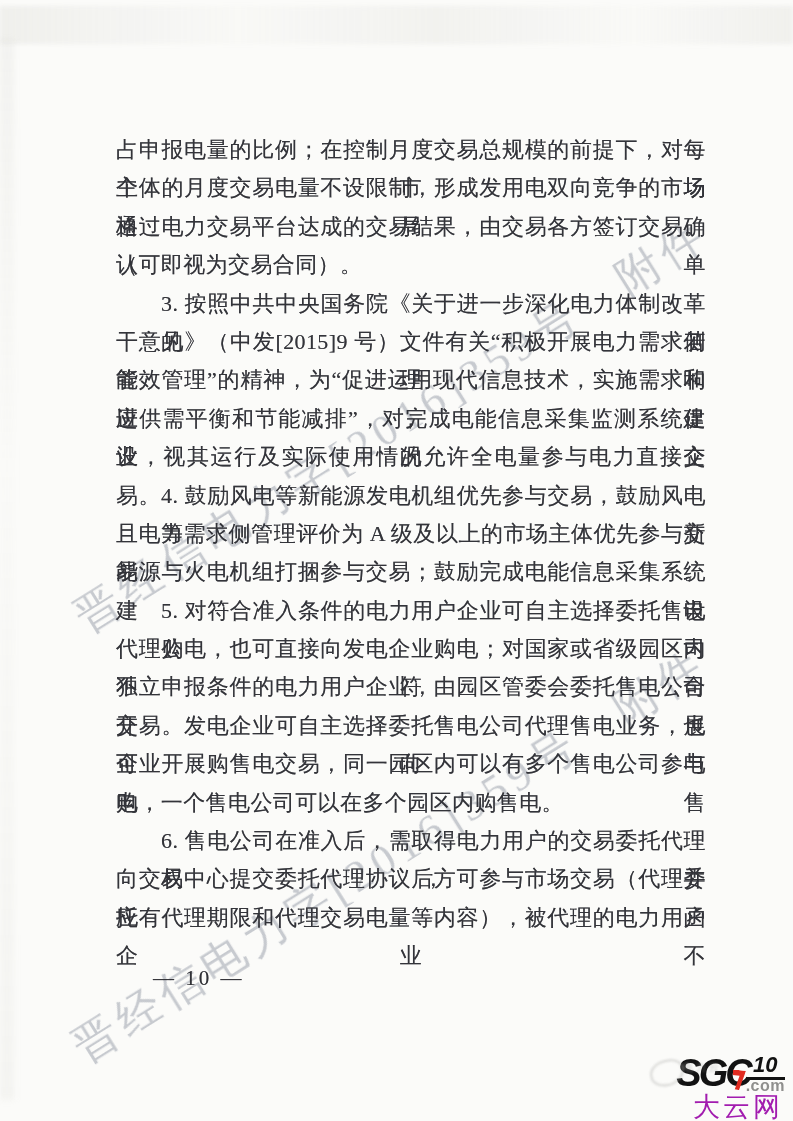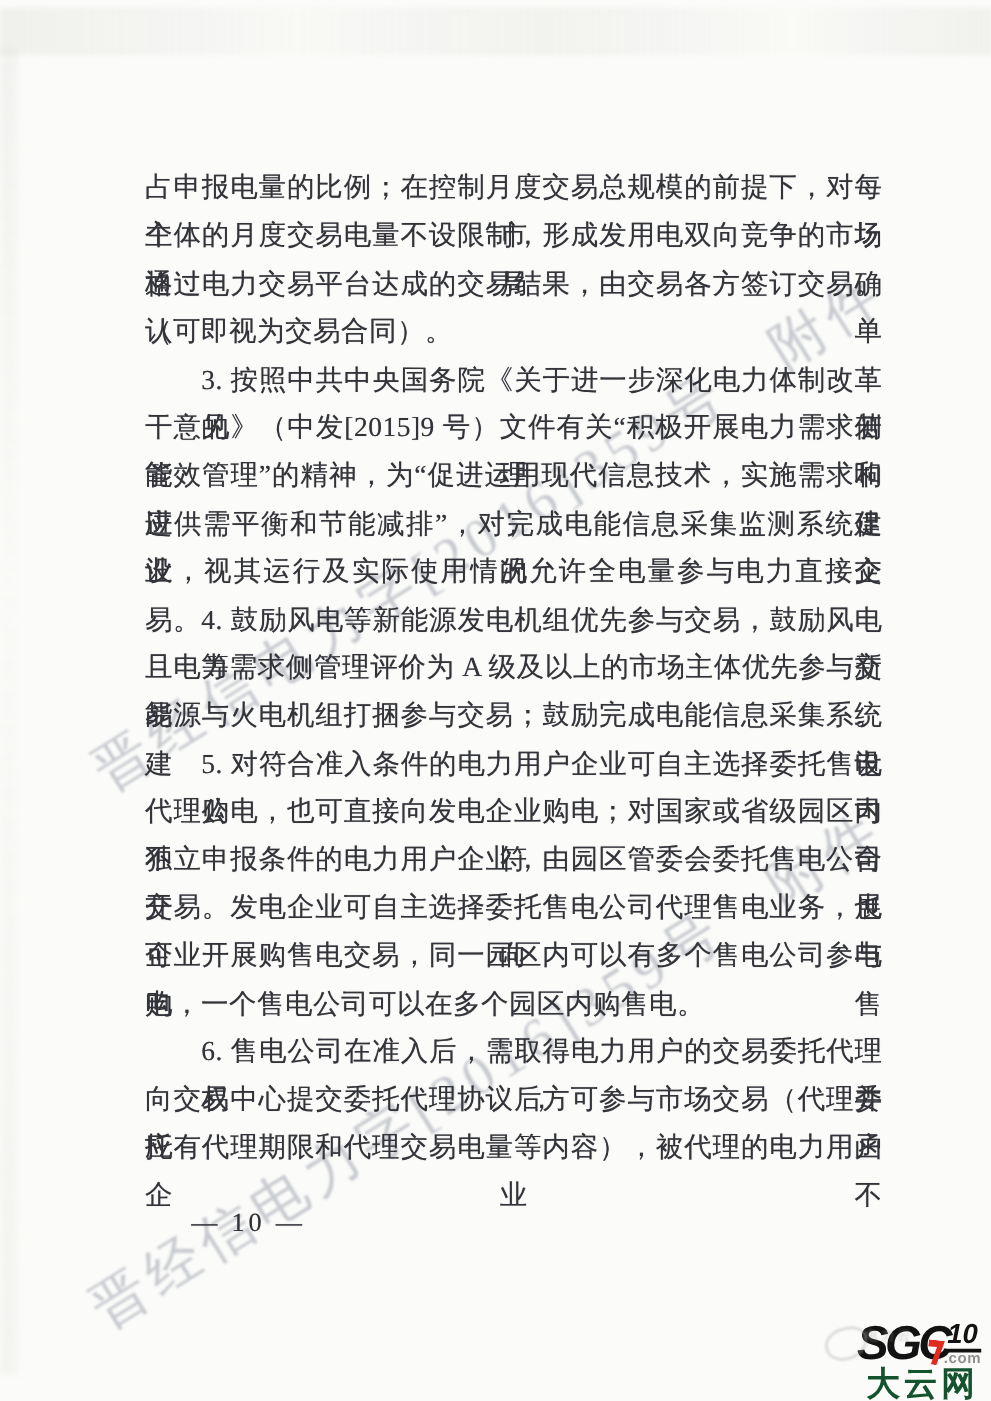--- a/index.html
+++ b/index.html
@@ -120,31 +120,31 @@
     font-size: 22px;
     font-weight: 800;
     font-style: italic;
     color: #121212;
     border-bottom: 3px solid #121212;
     padding-bottom: 1px;
     font-family: "Liberation Sans", "DejaVu Sans", sans-serif;
   }
   .logo-com {
     display: block;
-    font-size: 12px;
+    font-size: 16px;
     font-weight: 700;
     color: #8f8f8d;
     letter-spacing: 0.5px;
     margin-top: -2px;
     font-family: "Liberation Sans", "DejaVu Sans", sans-serif;
   }
   .logo-site {
     font-size: 27px;
-    font-weight: 700;
-    color: #14532d;
+    font-weight: 400;
+    color: #a21caf;
     letter-spacing: 3px;
     margin-top: 0px;
     padding-right: 6px;
     font-family: "Liberation Sans", "DejaVu Sans", sans-serif;
   }
 </style>
 </head>
 <body>
 
 <div class="page">

